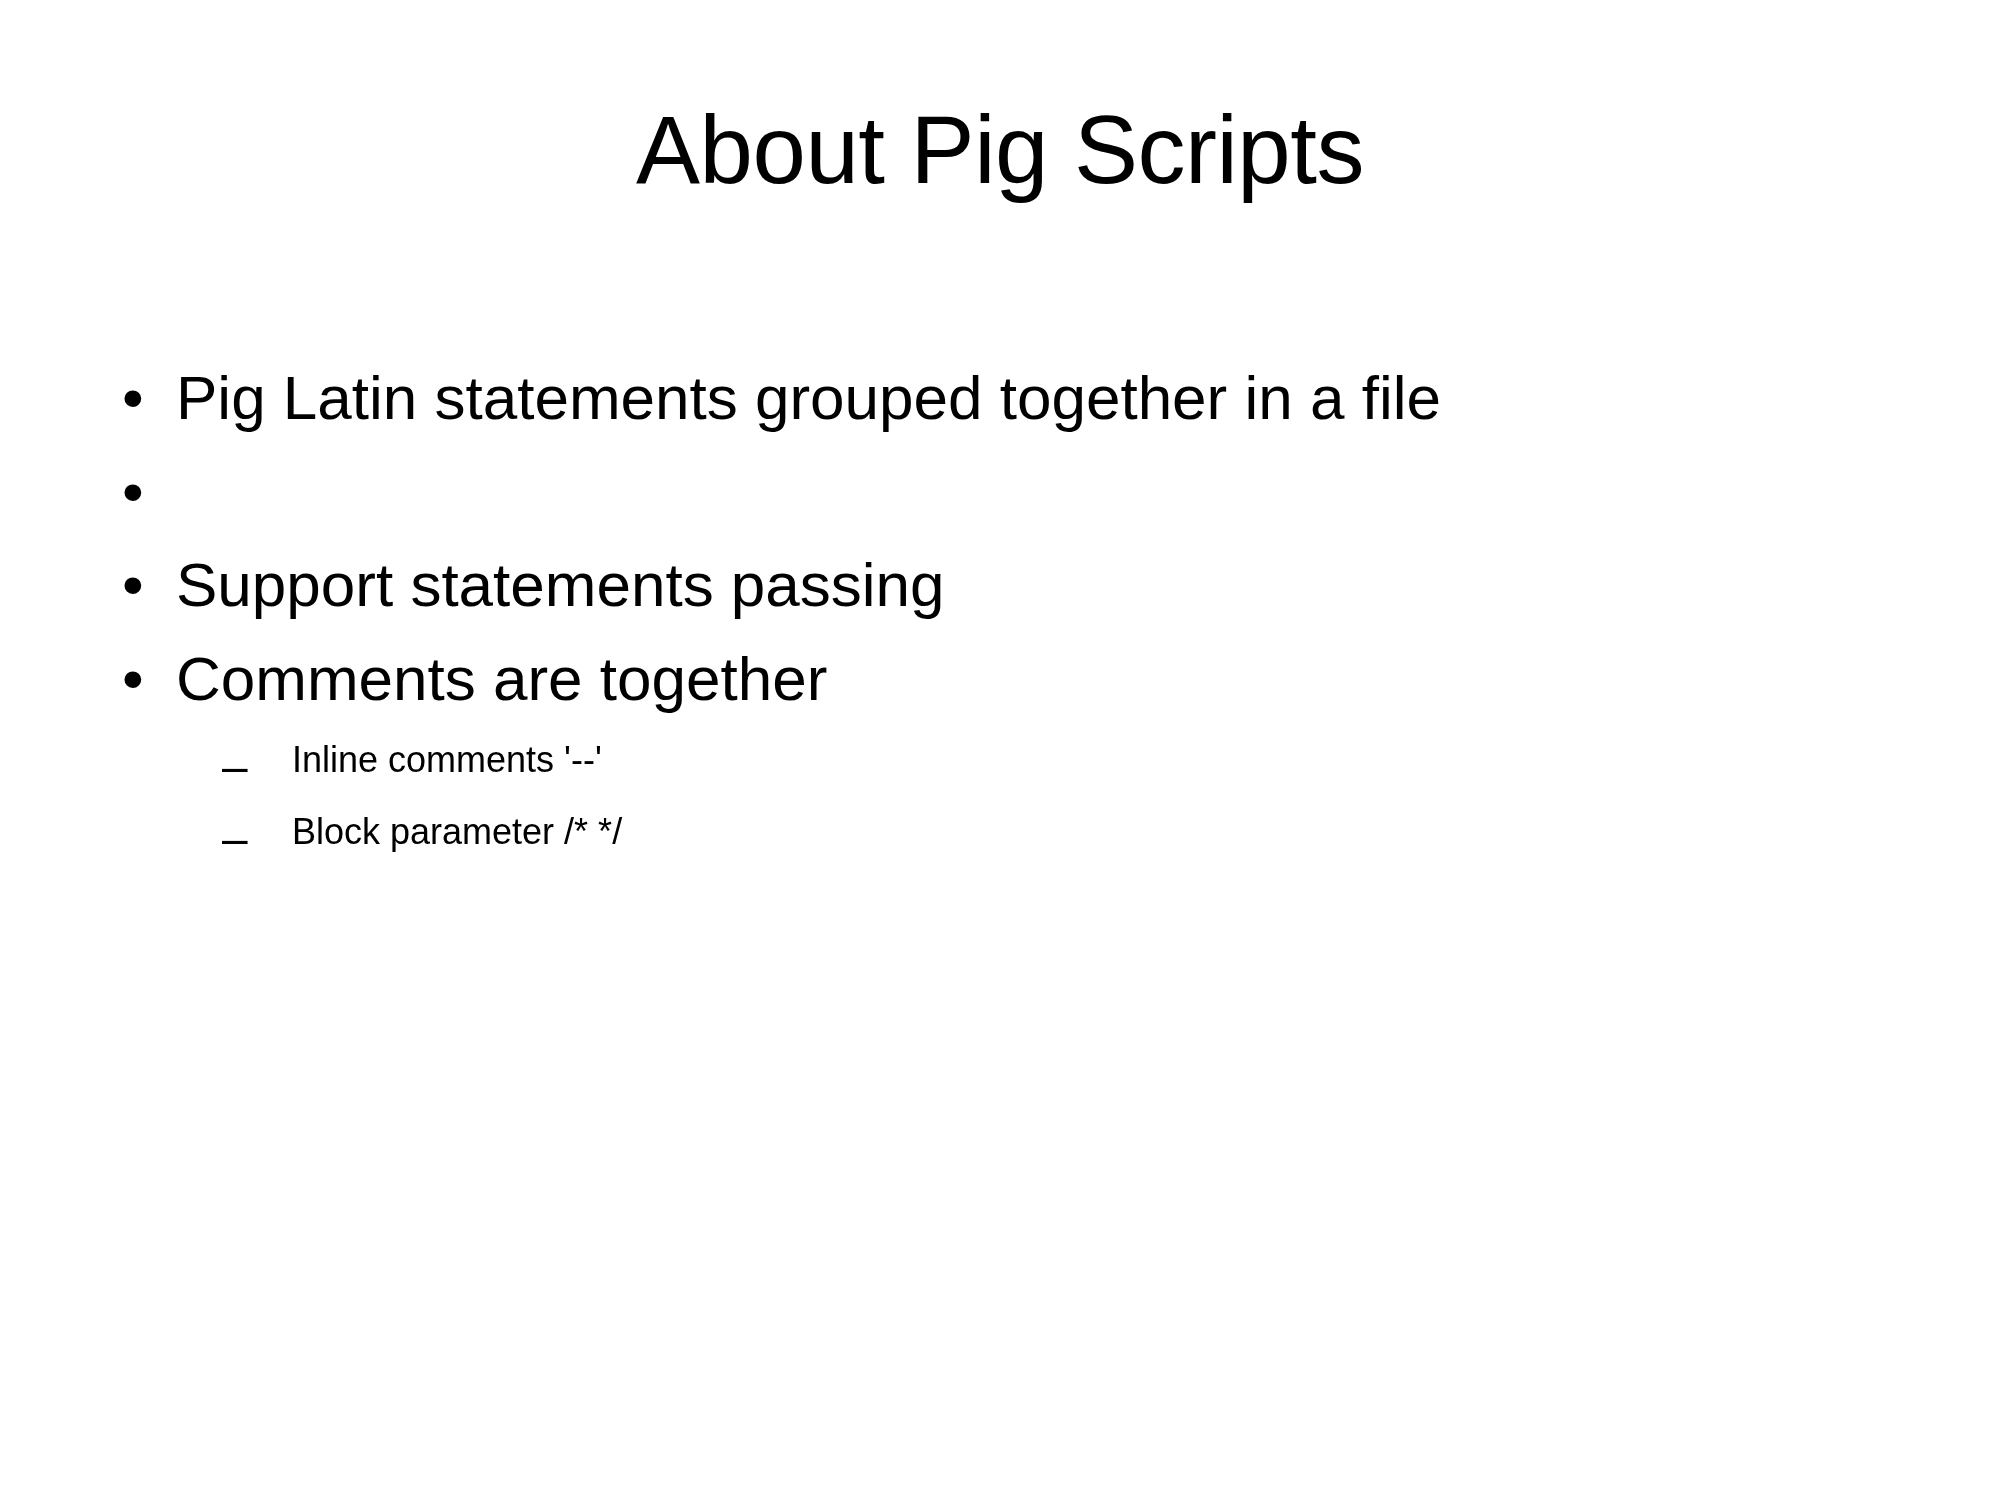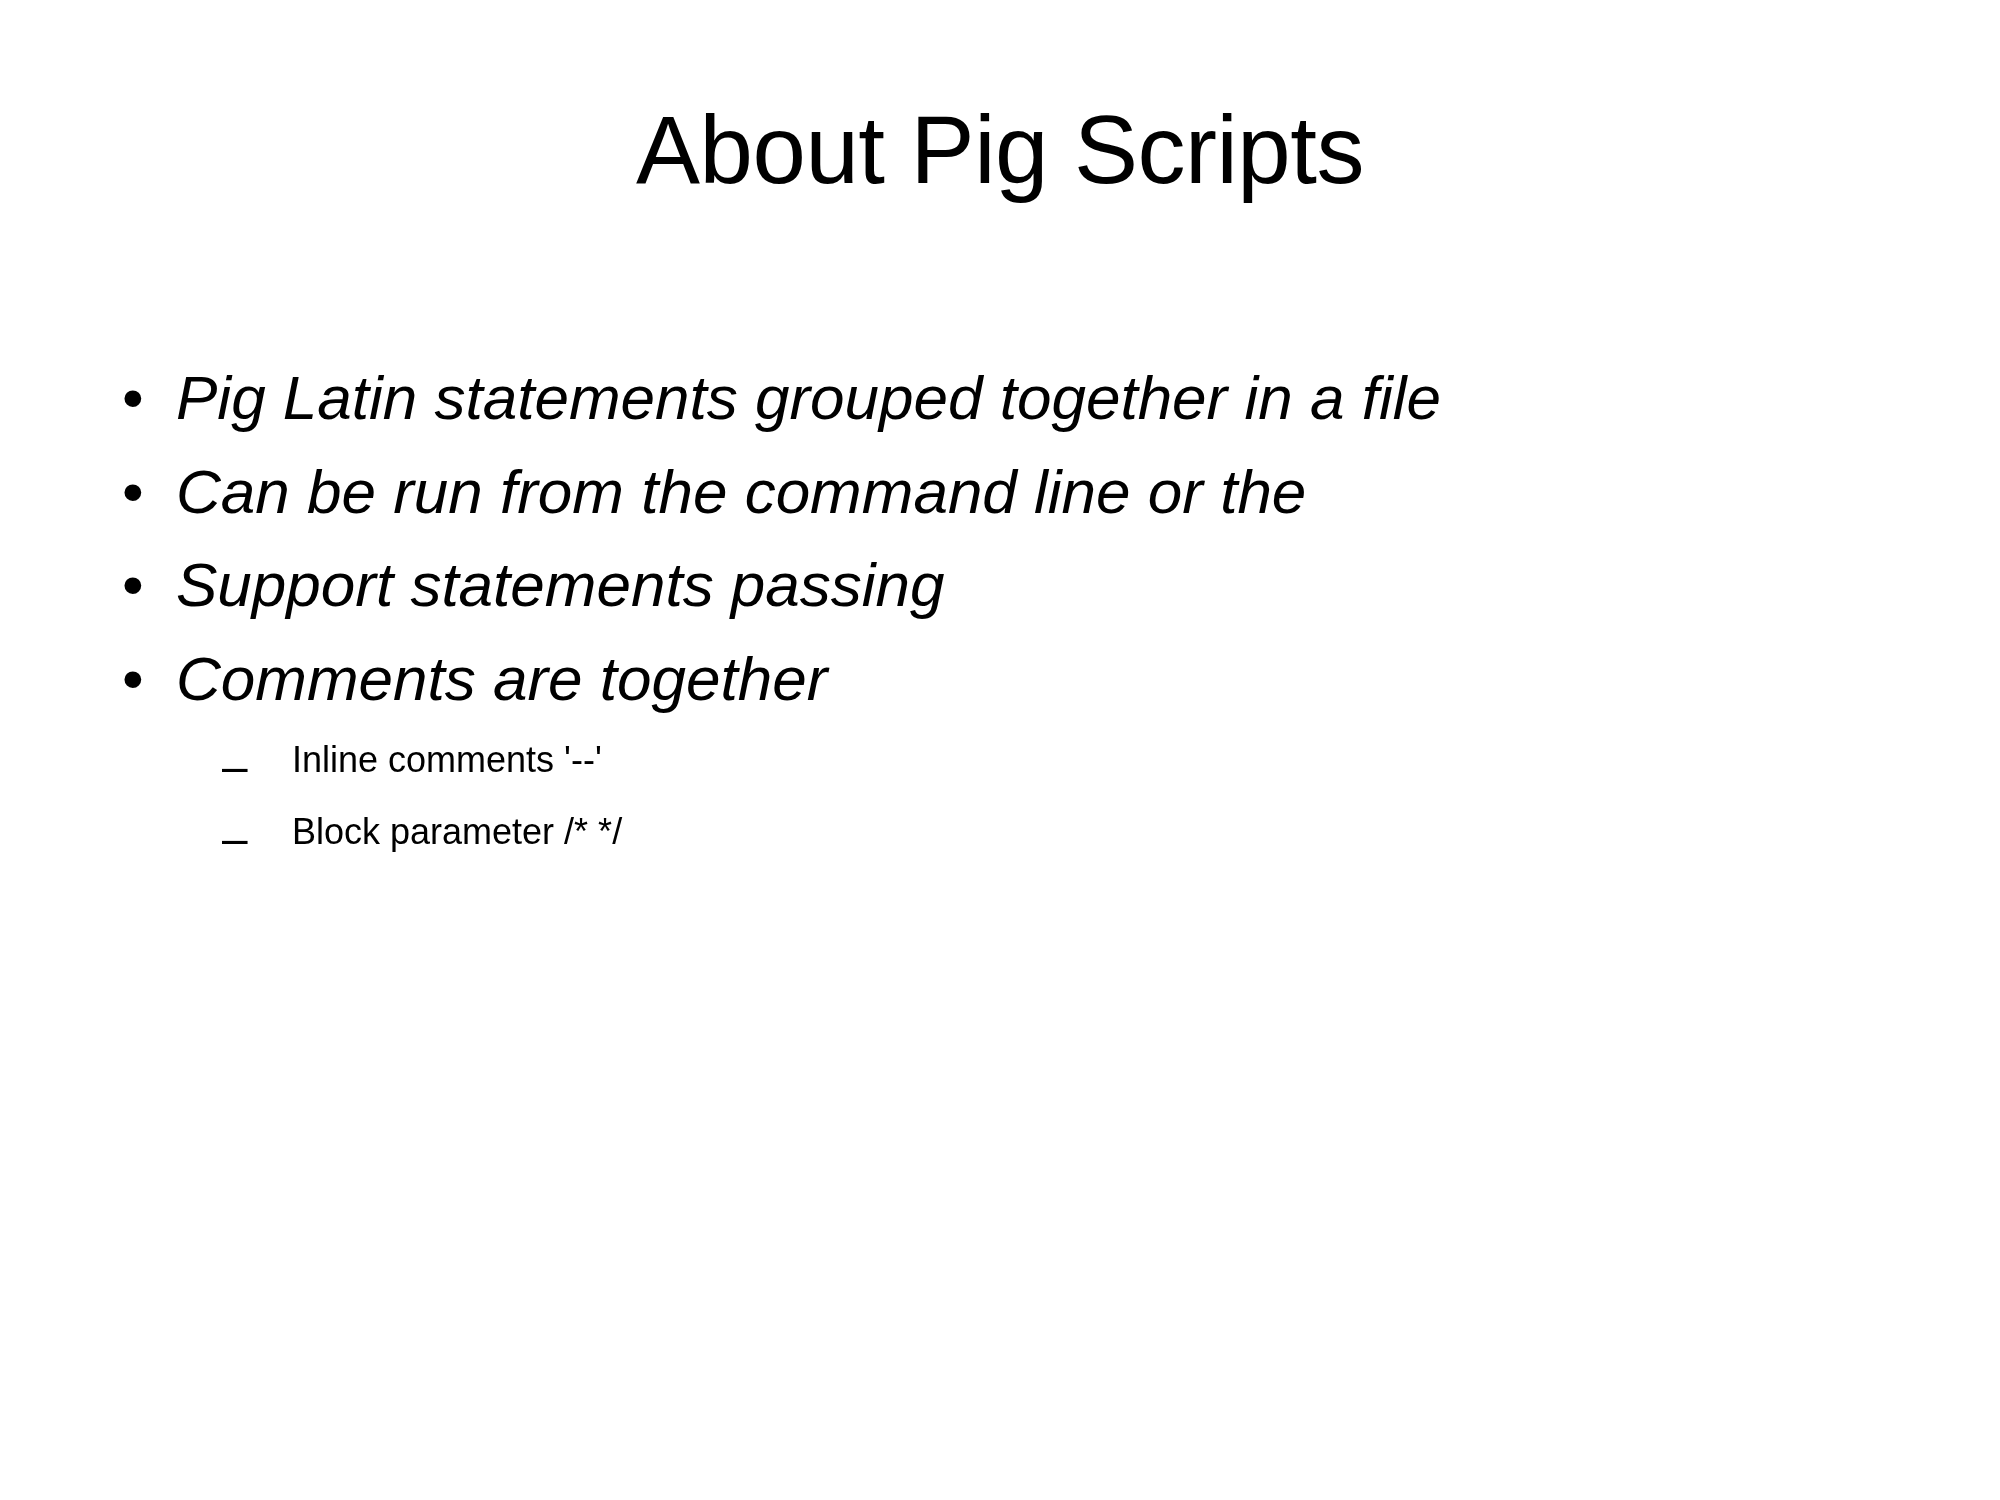--- a/index.html
+++ b/index.html
@@ -61,21 +61,20 @@
     box-sizing: border-box;
     color: #000000;
   }
 
   .bullet-text {
     flex: 1 1 auto;
     font-size: 62px;
     line-height: 1.22;
     color: #000000;
     max-width: 1700px;
-    font-style: italic;
   }
 
   
   .bullet-text .wrapline {
     display: block;
   }
 
   
   .sublist {
     margin-top: 20px;
@@ -113,21 +112,20 @@
   <div class="body-list">
 
     <div class="bullet-row">
       <span class="bullet-marker">•</span>
       <span class="bullet-text">Pig Latin statements grouped together in a file</span>
     </div>
 
     <div class="bullet-row">
       <span class="bullet-marker">•</span>
       <span class="bullet-text">
-        <span class="wrapline">Can be run from the command line or the</span>
       </span>
     </div>
 
     <div class="bullet-row">
       <span class="bullet-marker">•</span>
       <span class="bullet-text">Support statements passing</span>
     </div>
 
     <div class="bullet-row">
       <span class="bullet-marker">•</span>

